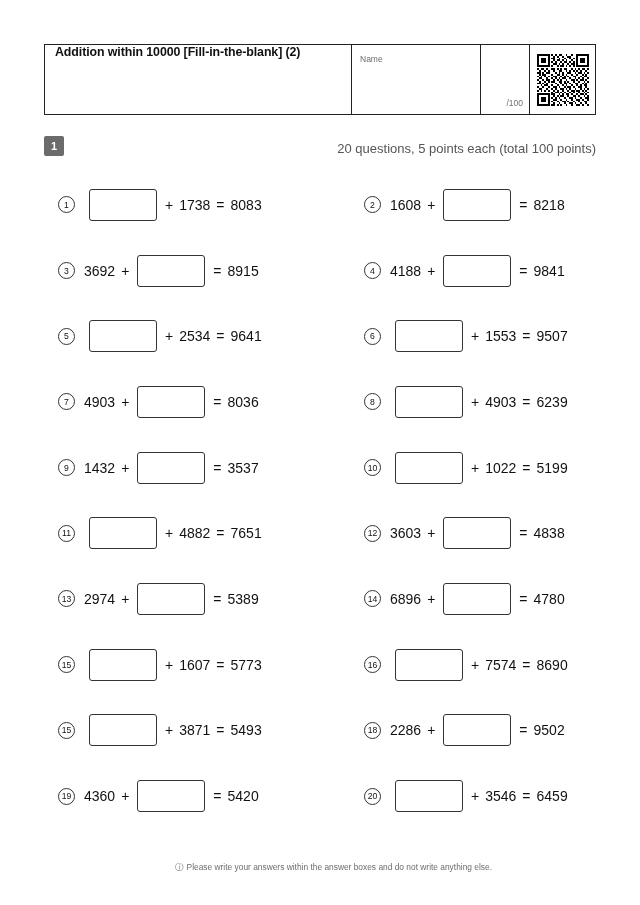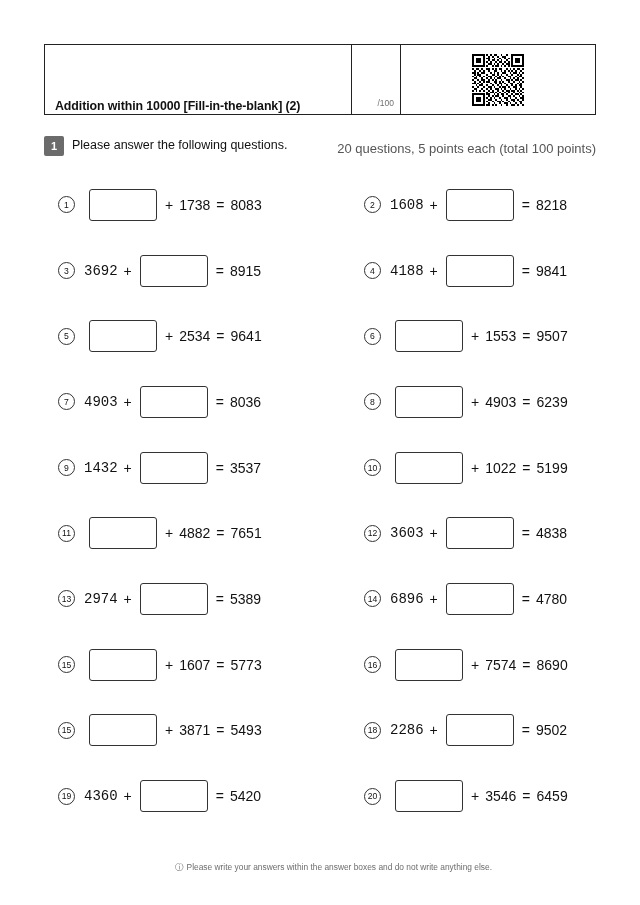--- a/index.html
+++ b/index.html
@@ -32,21 +32,21 @@
     height: 71px;
     border: 1.4px solid #222;
     box-sizing: border-box;
     display: flex;
     flex-direction: row;
     align-items: stretch;
   }
   .header-title-cell {
     flex: 0 0 306px;
     display: flex;
-    align-items: flex-end;
+    align-items: flex-start;
     padding: 0 10px;
     box-sizing: border-box;
   }
   .header-title {
     font-size: 12.4px;
     font-weight: bold;
     line-height: 1.25;
     letter-spacing: -0.1px;
     color: #111;
   }
@@ -170,21 +170,21 @@
     display: flex;
     flex-direction: row;
     align-items: center;
     font-size: 14px;
     color: #111;
     white-space: nowrap;
   }
   .q-expr .tok {
     margin: 0 3px;
   }
-  .q-expr .tok.first { margin-left: 0; font-family: Liberation Mono, monospace; }
+  .q-expr .tok.first { margin-left: 0; }
   .answer-box {
     display: inline-block;
     width: 68px;
     height: 32px;
     border: 1.3px solid #333;
     border-radius: 3px;
     background: #fff;
     margin: 0 5px;
     box-sizing: border-box;
     vertical-align: middle;
@@ -208,20 +208,23 @@
   }
 </style>
 </head>
 <body>
 
 <div class="sheet">
 
   <div class="header">
     <div class="header-title-cell">
       <div class="header-title">Addition within 10000 [Fill-in-the-blank] (2)</div>
+    </div>
+    <div class="header-name-cell">
+      <div class="header-name-label">Name</div>
     </div>
     <div class="header-score-cell">
       <div class="header-score-label">/100</div>
     </div>
     <div class="header-qr-cell">
       <svg class="qr" viewBox="0 0 29 29" shape-rendering="crispEdges">
         <rect width="29" height="29" fill="#ffffff"></rect>
         <g fill="#000000">
           <rect x="0" y="0" width="7" height="1"></rect>
             <rect x="0" y="6" width="7" height="1"></rect>
@@ -477,21 +480,20 @@
             <rect x="22" y="28" width="2" height="1"></rect>
           <rect x="25" y="28" width="1" height="1"></rect>
             <rect x="28" y="28" width="1" height="1"></rect>
         </g>
       </svg>
     </div>
   </div>
 
   <div class="instruction-row">
     <div class="section-num">1</div>
-    <div class="instruction-text">Please answer the following questions.</div>
     <div class="points-note">20 questions, 5 points each (total 100 points)</div>
   </div>
 
   <div class="questions">
       <div class="q-row">
         <div class="q-cell left">
           <div class="q-num">1</div>
           <div class="q-expr">
             <span class="answer-box"></span>
             <span class="tok">+</span>

